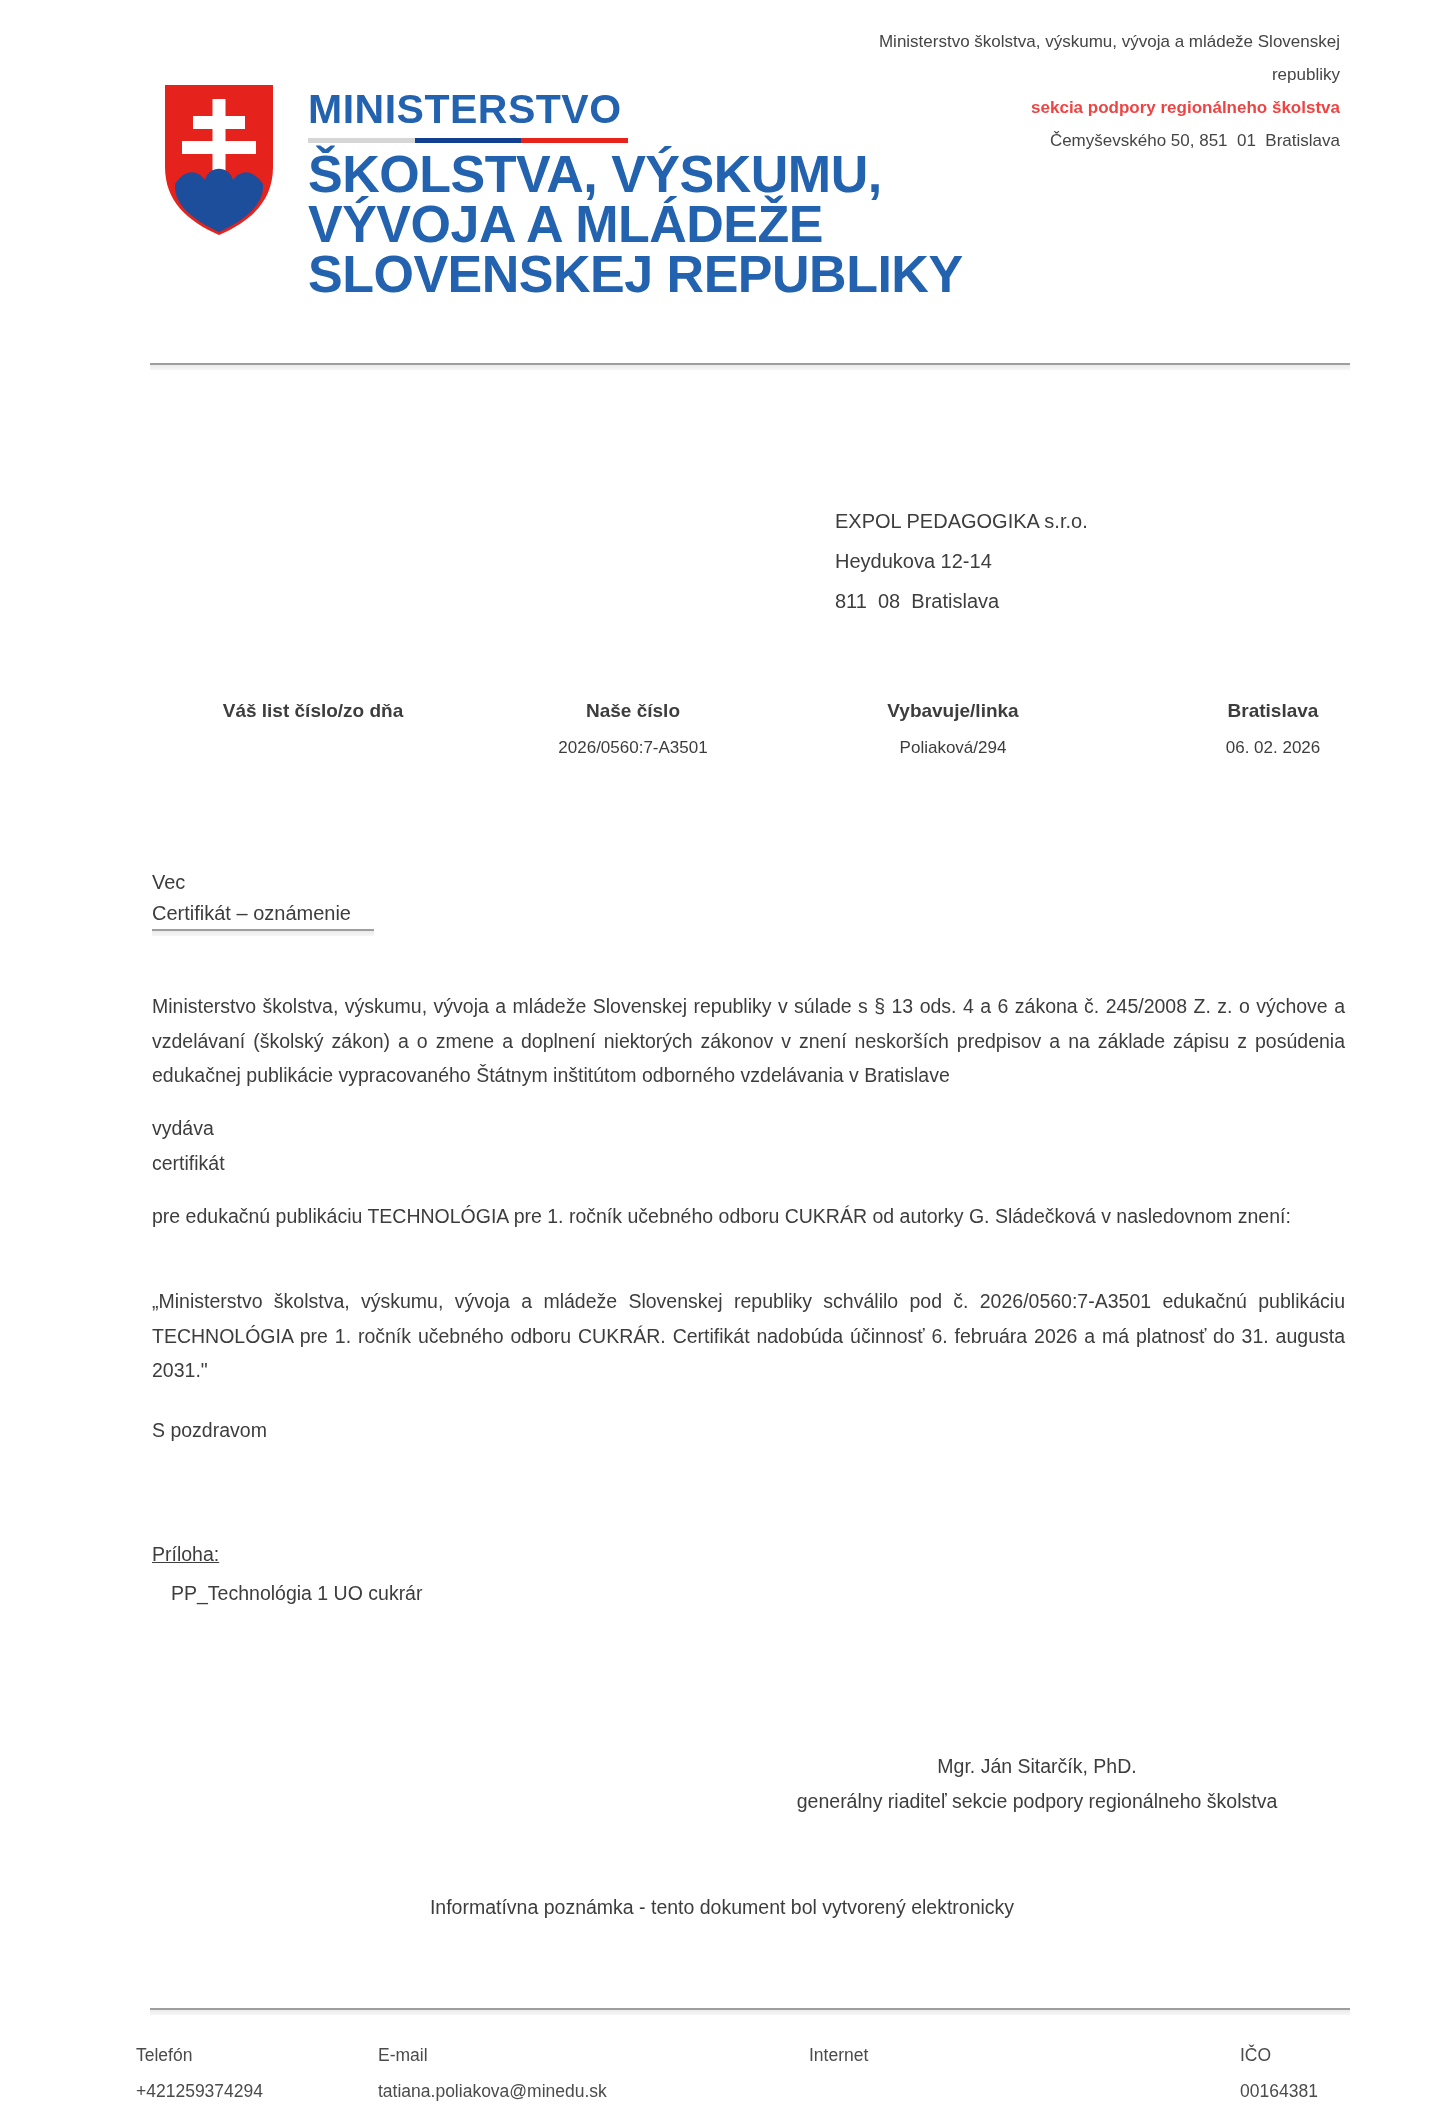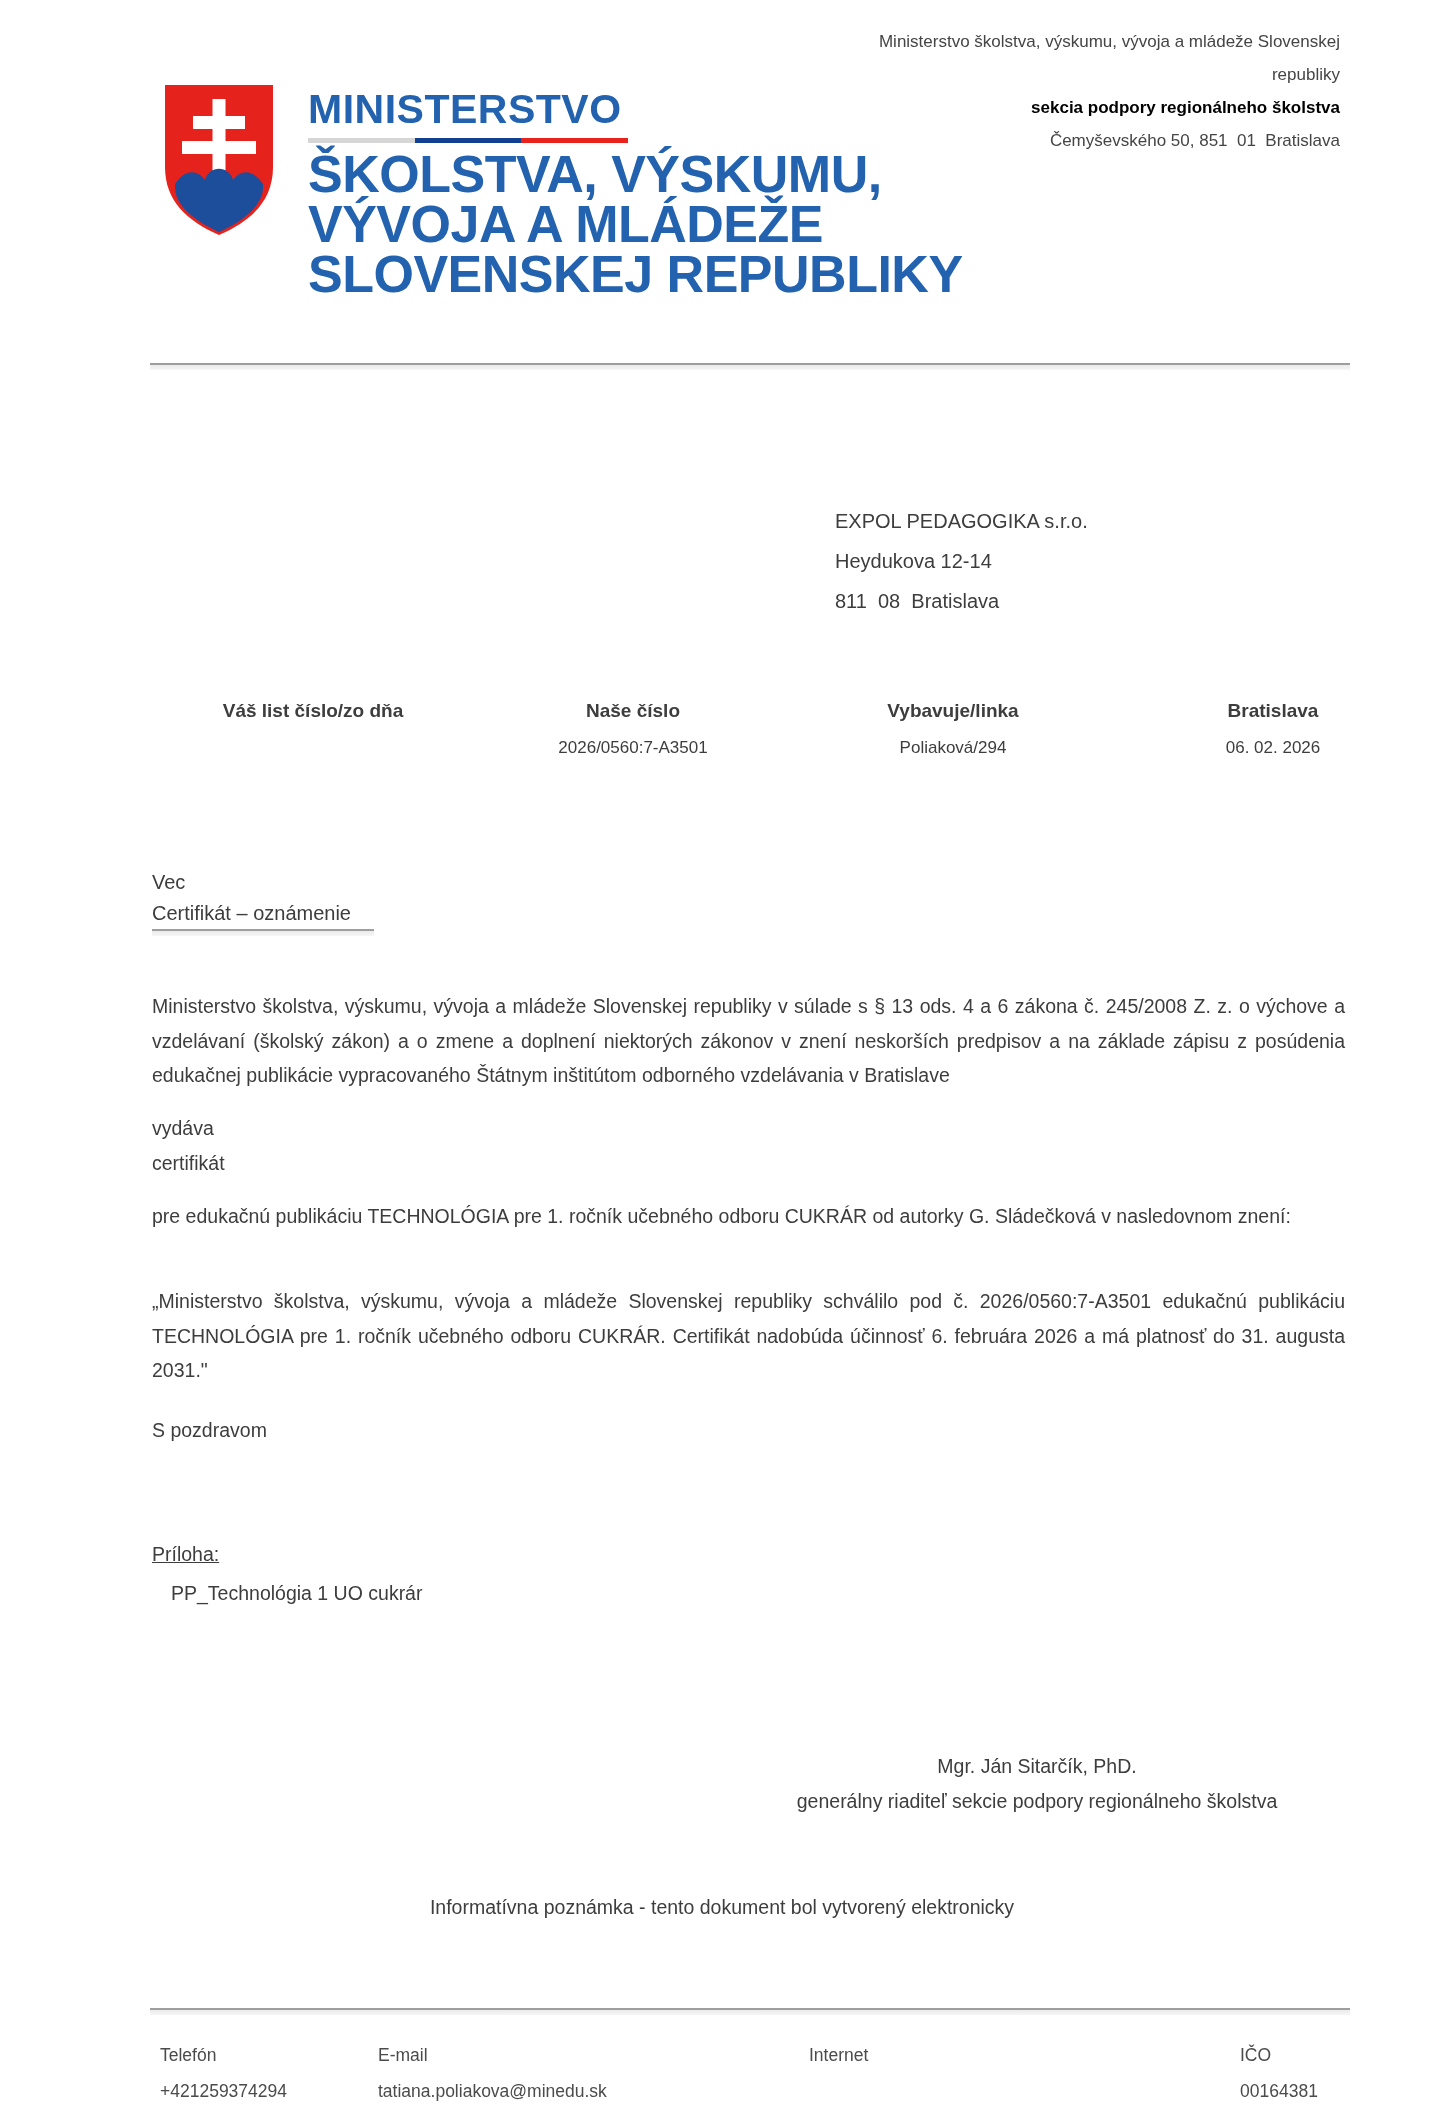--- a/index.html
+++ b/index.html
@@ -17,21 +17,21 @@
   .sender-block {
     position: absolute;
     top: 25px;
     right: 104px;
     width: 720px;
     text-align: right;
     font-size: 17px;
     line-height: 33px;
     color: #454545;
   }
-  .sender-block .bold { font-weight: bold; color: #000000; }
+  .sender-block .bold { font-weight: bold; color: #ef4444; }
 
   
   .emblem { position: absolute; top: 84px; left: 165px; width: 108px; height: 152px; }
   .emblem svg { display: block; width: 100%; height: 100%; }
   .emblem .shield { fill: var(--shield-red, #e5231c); }
   .emblem .cross  { fill: #ffffff; }
   .emblem .hill   { fill: var(--hill-navy, #1c4e9c); }
 
   .logo-title {
     position: absolute; top: 86px; left: 308px;
@@ -103,21 +103,21 @@
 
   
   .e-note {
     position: absolute; top: 1896px; left: 0; width: 100%;
     text-align: center; font-size: 19.5px;
   }
 
   
   .footer { position: absolute; top: 2045px; left: 0; width: 1444px; font-size: 17.5px; color: #4b4b4b; }
   .footer .cell { position: absolute; white-space: nowrap; }
-  .f-c1 { left: 160px; }
+  .f-c1 { left: 136px; }
   .f-c2 { left: 378px; }
   .f-c3 { left: 809px; }
   .f-c4 { left: 1240px; }
   .f-label { top: 0; }
   .f-value { top: 36px; }
 </style>
 </head>
 <body>
 
 <div class="page">

